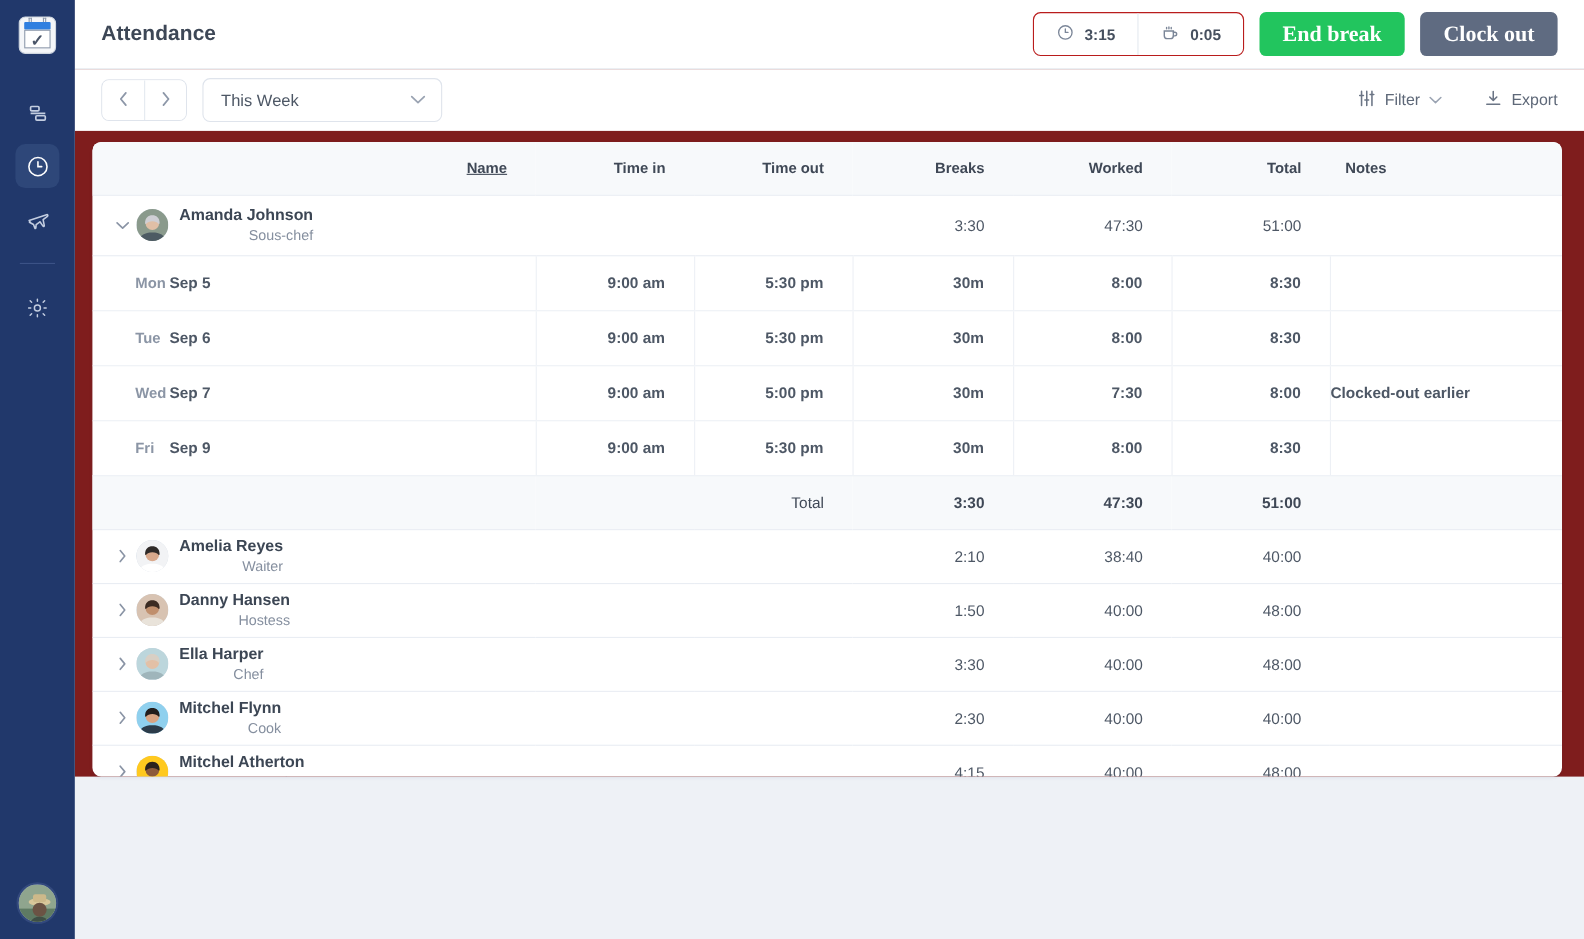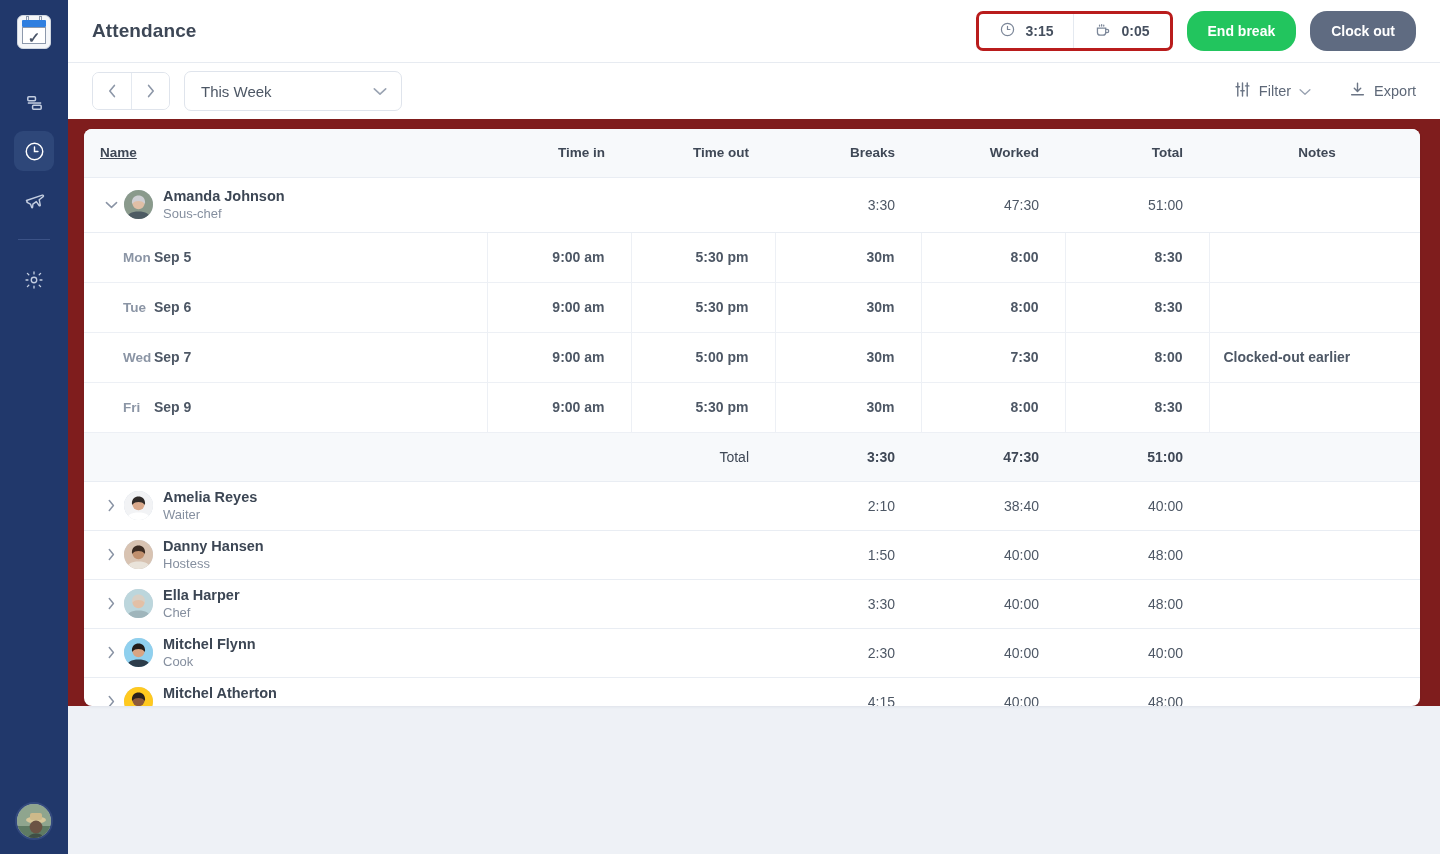--- a/index.html
+++ b/index.html
@@ -53,33 +53,33 @@
   .topbar {
     height: 63px; flex: 0 0 63px; background:#ffffff;
     display:flex; align-items:center; padding: 0 24px 0 24px;
     border-bottom: 1px solid #e7ebf1;
   }
   .page-title { font-size: 19px; font-weight: 700; color: #3d4756; letter-spacing:.1px; }
   .topbar-right { margin-left:auto; display:flex; align-items:center; gap: 14px; }
 
   .timer-group {
     display:flex; align-items:flex-start;
-    border:3px solid #b91c1c; border-radius: 7px; height: 40px;
+    border:1px solid #b91c1c; border-radius: 7px; height: 40px;
     background:#fff;
   }
   .timer {
     display:flex; align-items:center; gap: 9px;
     padding: 0 20px; height: 100%;
     font-size: 14px; font-weight: 700; color:#46505f;
   }
   .timer + .timer { border-left: 1px solid #e4e9f0; }
   .btn {
-    height: 40px; border-radius: 17px; border:none; cursor:pointer;
-    font-size: 14px; font-weight: 700; color:#fff; padding: 0 21px;
-    font-family: Liberation Sans, sans-serif;
+    height: 40px; border-radius: 6px; border:none; cursor:pointer;
+    font-size: 20px; font-weight: 700; color:#fff; padding: 0 21px;
+    font-family: Liberation Serif, serif;
   }
   .btn-green { background: #22c55e; }
   .btn-slate  { background: #5f6b81; }
 
   .toolbar {
     height: 56px; flex: 0 0 56px; background:#ffffff;
     display:flex; align-items:center; padding: 0 24px;
   }
   .pager { display:flex; border:1px solid #dfe4ec; border-radius: 7px; overflow:hidden; background:#fff; height:38px; }
   .pager button {
@@ -105,54 +105,54 @@
     overflow:hidden;
   }
 
   table.att { width: 100%; border-collapse: collapse; table-layout: fixed; }
   table.att th {
     background: #f7f9fb; height: 48px;
     font-size: 13.5px; font-weight:700; color:#3f4856;
     border-bottom: 1px solid #e9edf3;
     text-align: right; padding-right: 26px; white-space:nowrap;
   }
-  table.att th.c-name { text-align:left; padding-left: 16px; text-decoration: underline; }
-  table.att th.c-notes { text-align:center; padding-left: 14px; padding-right:10px; }
+  table.att th.c-name { text-align:right; padding-left: 16px; text-decoration: underline; }
+  table.att th.c-notes { text-align:left; padding-left: 14px; padding-right:10px; }
 
   col.w-name  { width: 403px; }
   col.w-in    { width: 144px; }
   col.w-out   { width: 144px; }
   col.w-break { width: 146px; }
   col.w-work  { width: 144px; }
   col.w-total { width: 144px; }
   col.w-notes { width: 212px; }
 
   tr.grp td { height: 49px; border-bottom: 1px solid #e9edf3; font-size: 14px; color:#4d5765; text-align:right; padding-right: 26px; }
-  tr.grp td.c-name { text-align:left; padding-right:0; }
+  tr.grp td.c-name { text-align:right; padding-right:0; }
   tr.grp td.c-notes { text-align:left; }
   tr.grp.first td { height: 55px; }
 
   .namecell { display:flex; align-items:center; gap: 0; padding-left: 14px; }
   .twisty { width: 26px; flex:0 0 26px; display:flex; align-items:center; justify-content:center; color:#8a94a5; cursor:pointer; }
   .avatar {
     width: 29px; height: 29px; border-radius:50%; flex:0 0 29px;
     overflow:hidden; margin-right: 10px; position:relative; background:#cfd8e3;
   }
   .avatar svg { display:block; }
   .nm { font-size: 14.5px; font-weight:700; color:#3c4654; line-height: 17px; }
   .rl { font-size: 13px; color:#858f9f; line-height: 16px; margin-top:1px; }
 
   tr.day td {
     height: 50px; border-bottom: 1px solid #edf0f5;
     font-size: 14px; color:#4d5765; text-align:right; padding-right:26px;
     border-left: 1px solid #edf0f5;
     font-weight: bold;
   }
   tr.day td.c-name { border-left:none; text-align:left; padding-right:0; }
-  tr.day td.c-notes { text-align:left; padding-left:14px; padding-right:10px; }
+  tr.day td.c-notes { text-align:left; padding-right:10px; }
   .daycell { display:flex; align-items:center; padding-left: 14px; }
   .dw { width: 56px; text-align:left; padding-left: 25px; font-size: 13.5px; color:#8b95a5; }
   .dd { font-size: 14px; color:#4d5765; }
   tr.day.hl td.c-name { box-shadow: inset 3px 0 0 0 #3b82f6; }
 
   tr.sum td {
     height: 49px; background: #f7f9fb;
     border-bottom: 1px solid #e9edf3; border-top: 1px solid #edf0f5;
     font-size: 14px; color:#3f4856; text-align:right; padding-right: 26px;
   }

